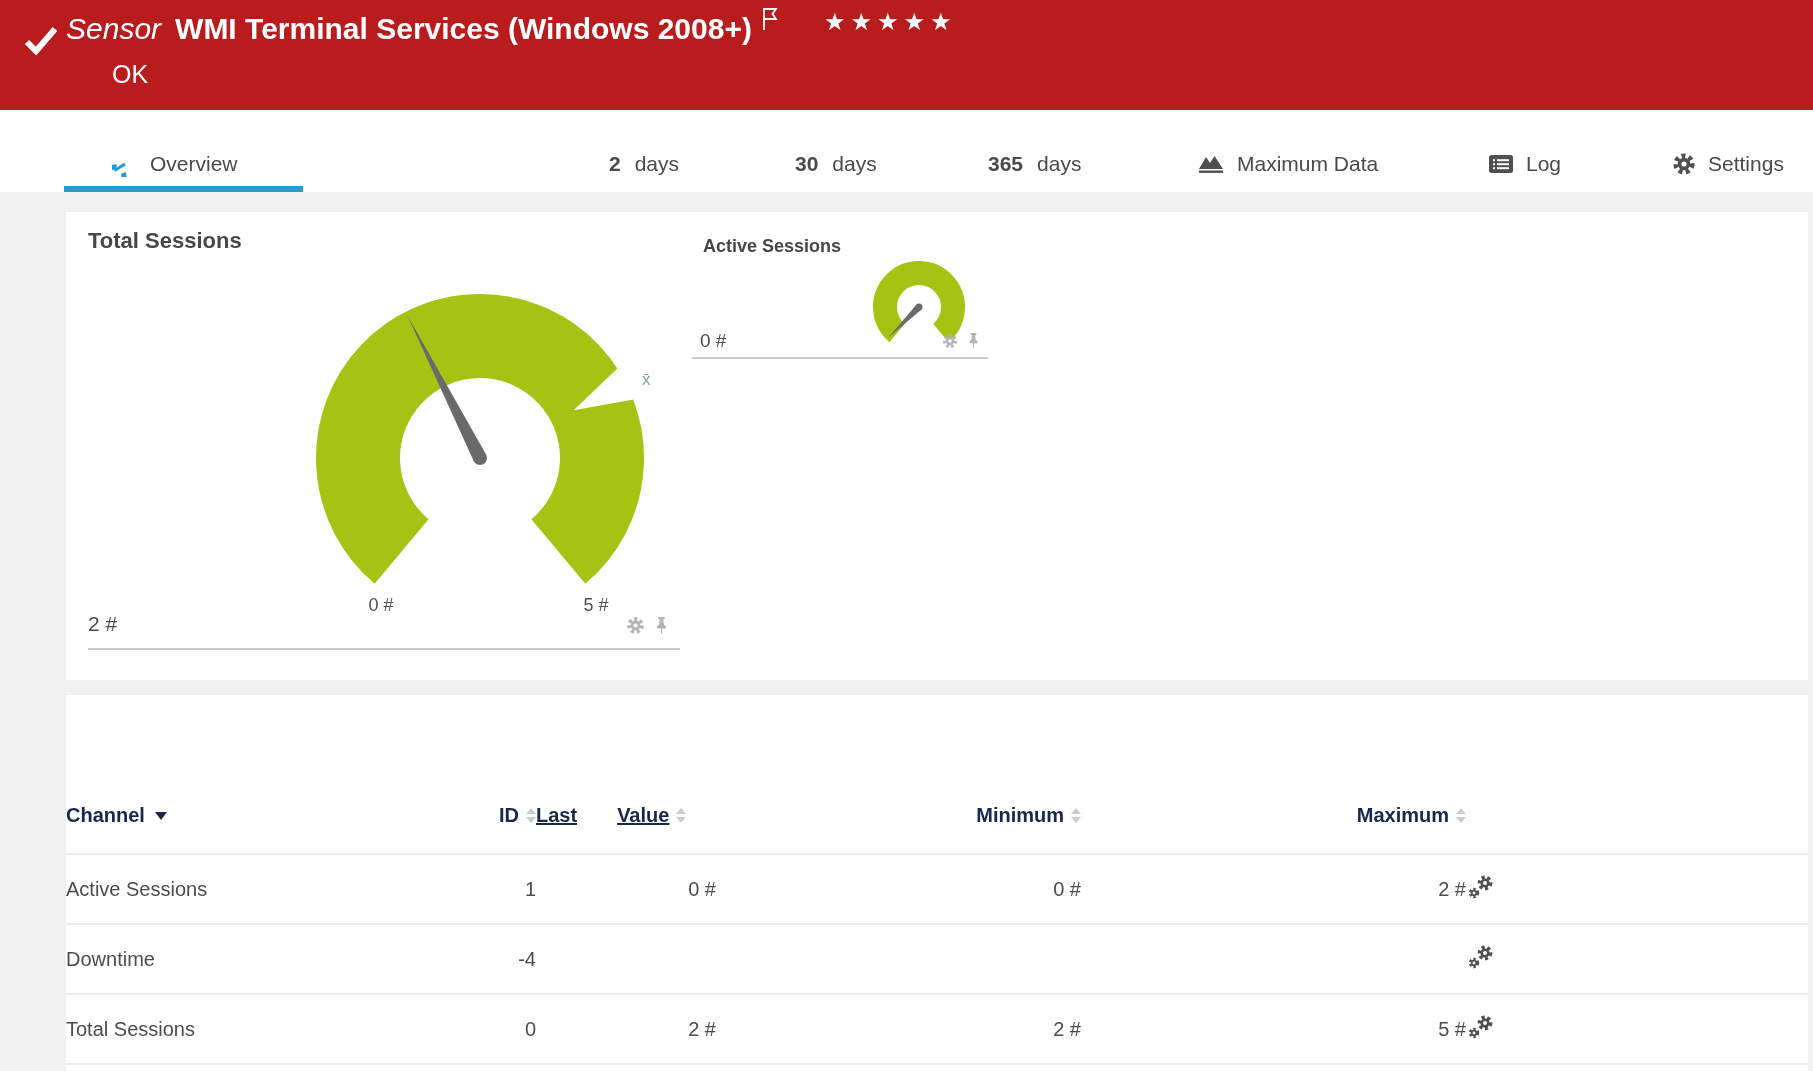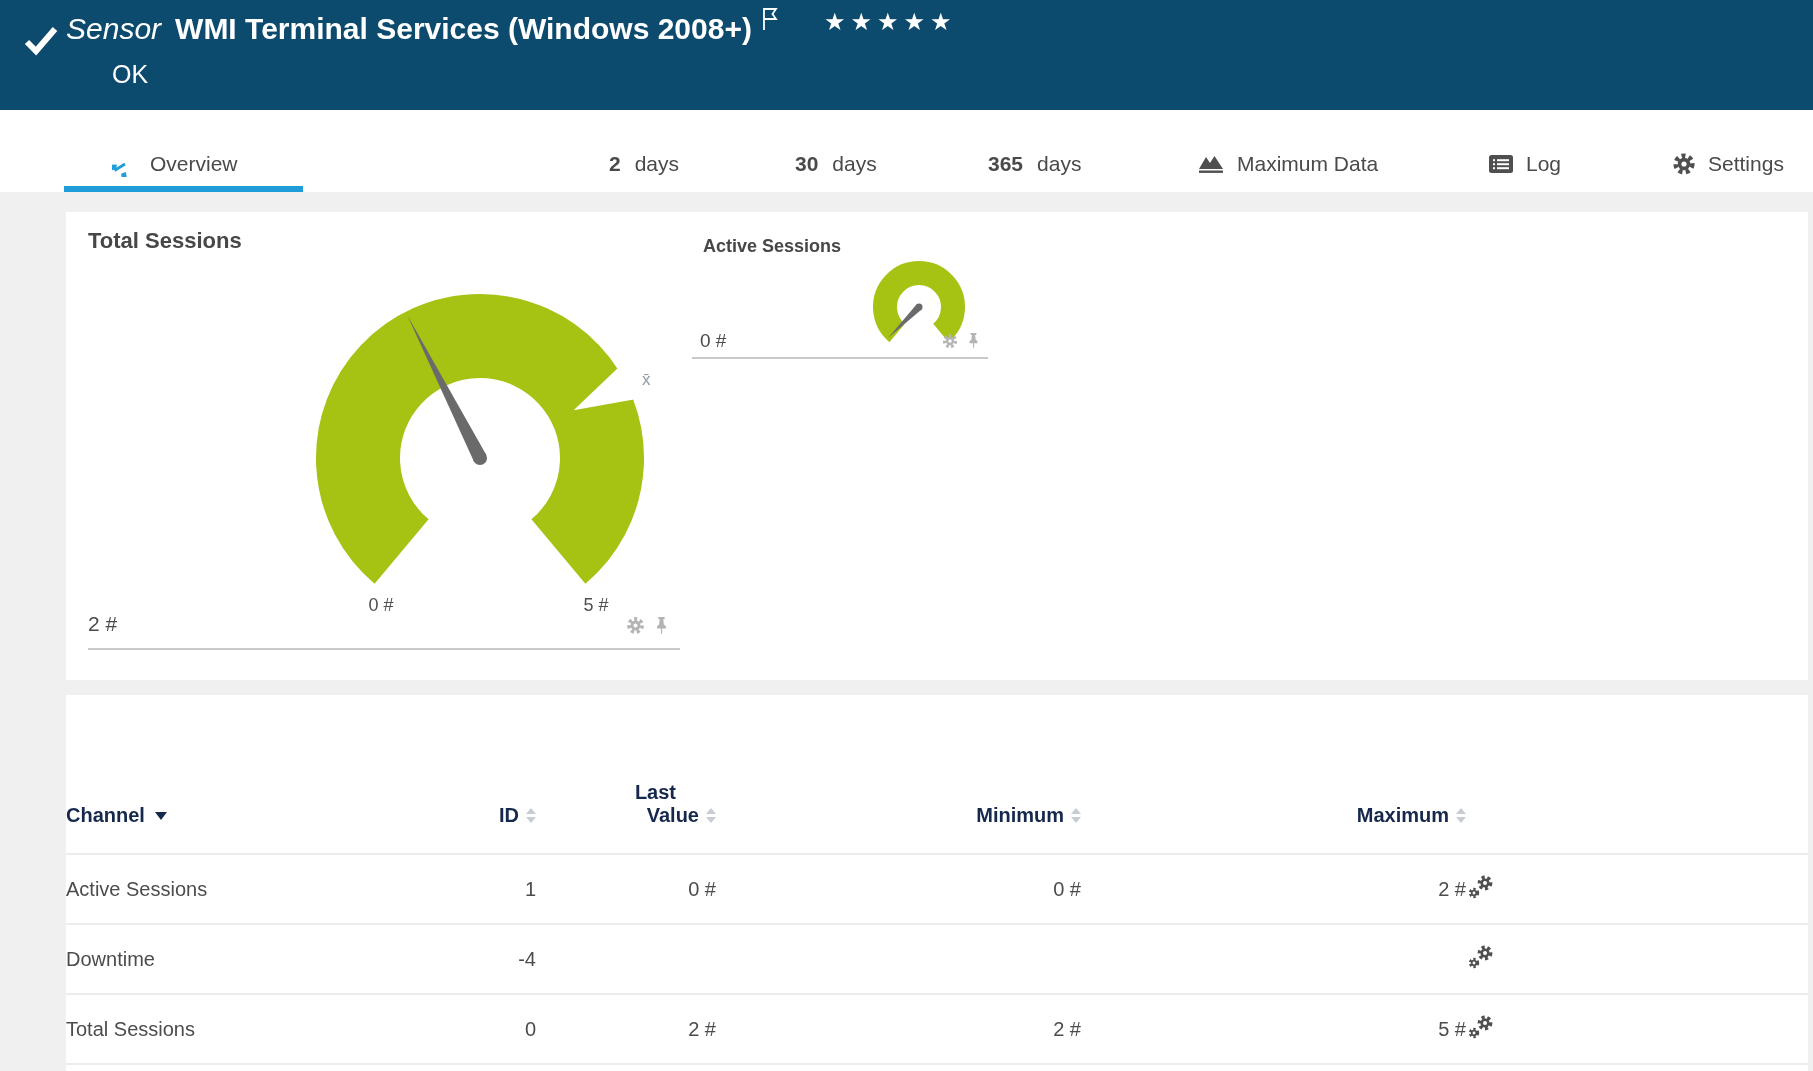--- a/index.html
+++ b/index.html
@@ -3,21 +3,21 @@
 <meta charset="utf-8">
 <style>
   html,body{margin:0;padding:0;}
   body{
     width:1813px;height:1071px;position:relative;overflow:hidden;
     background:#f0f0f0;
     font-family:"Liberation Sans","DejaVu Sans",sans-serif;
     color:#4a4a4a;
   }
   
-  .topbar{position:absolute;left:0;top:0;width:1813px;height:122px;background:#0c4a6e;}
+  .topbar{position:absolute;left:0;top:0;width:1813px;height:122px;background:#b91c1c;}
   .topbar-line{position:absolute;left:66px;top:12px;display:flex;align-items:center;}
   .check-wrap{position:absolute;left:24px;top:26px;}
   .sensor-kind{font-style:italic;font-size:30px;color:#fff;font-weight:400;}
   .sensor-title{font-size:30px;color:#fff;font-weight:700;margin-left:14px;white-space:nowrap;}
   .flag-wrap{margin-left:8px;align-self:flex-start;margin-top:-6px;}
   .stars{margin-left:44px;color:#fff;font-size:24px;letter-spacing:5px;align-self:flex-start;margin-top:-4px;font-family:"DejaVu Sans",sans-serif;}
   .status-ok{position:absolute;left:112px;top:60px;font-size:25px;color:#fff;}
   
   .tabbar{position:absolute;left:0;top:110px;width:1813px;height:82px;background:#fff;}
   .tab{position:absolute;top:0;height:82px;display:flex;align-items:center;gap:12px;
@@ -49,21 +49,21 @@
   table.channels col.c1{width:410px;} table.channels col.c2{width:60px;}
   table.channels col.c3{width:180px;} table.channels col.c4{width:365px;}
   table.channels col.c5{width:385px;} table.channels col.c6{width:342px;}
   table.channels th{font-size:20px;font-weight:700;color:#16294d;vertical-align:bottom;
     padding:0 0 26px 0;height:132px;border-bottom:2px solid #ececec;}
   table.channels td{font-size:20px;color:#4c4c4c;height:68px;border-bottom:2px solid #ececec;padding:0;}
   .cell-right{text-align:right;}
   .ch-cell{padding-left:59px;text-align:left;}
   .hdr-flex{display:flex;align-items:center;justify-content:flex-end;}
   .hdr-left{display:flex;align-items:center;justify-content:flex-start;}
-  .hdr2{display:flex;flex-direction:column;align-items:flex-end;}
+  .hdr2{display:flex;align-items:flex-start;text-decoration:underline;}
   .hdr2 .l1{padding-right:40px;}
   .sortstack{display:inline-flex;flex-direction:column;gap:3px;margin-left:7px;}
   .tri-up{width:0;height:0;border-left:5px solid transparent;border-right:5px solid transparent;border-bottom:6px solid #c8cdd3;}
   .tri-down{width:0;height:0;border-left:5px solid transparent;border-right:5px solid transparent;border-top:6px solid #c8cdd3;}
   .caret-down{width:0;height:0;border-left:6px solid transparent;border-right:6px solid transparent;border-top:8px solid #16294d;margin-left:10px;display:inline-block;}
   .gear-cell{padding-left:144px;}
   .rowgear{cursor:pointer;display:inline-block;}
   svg{display:block;}
 </style>
 </head>

